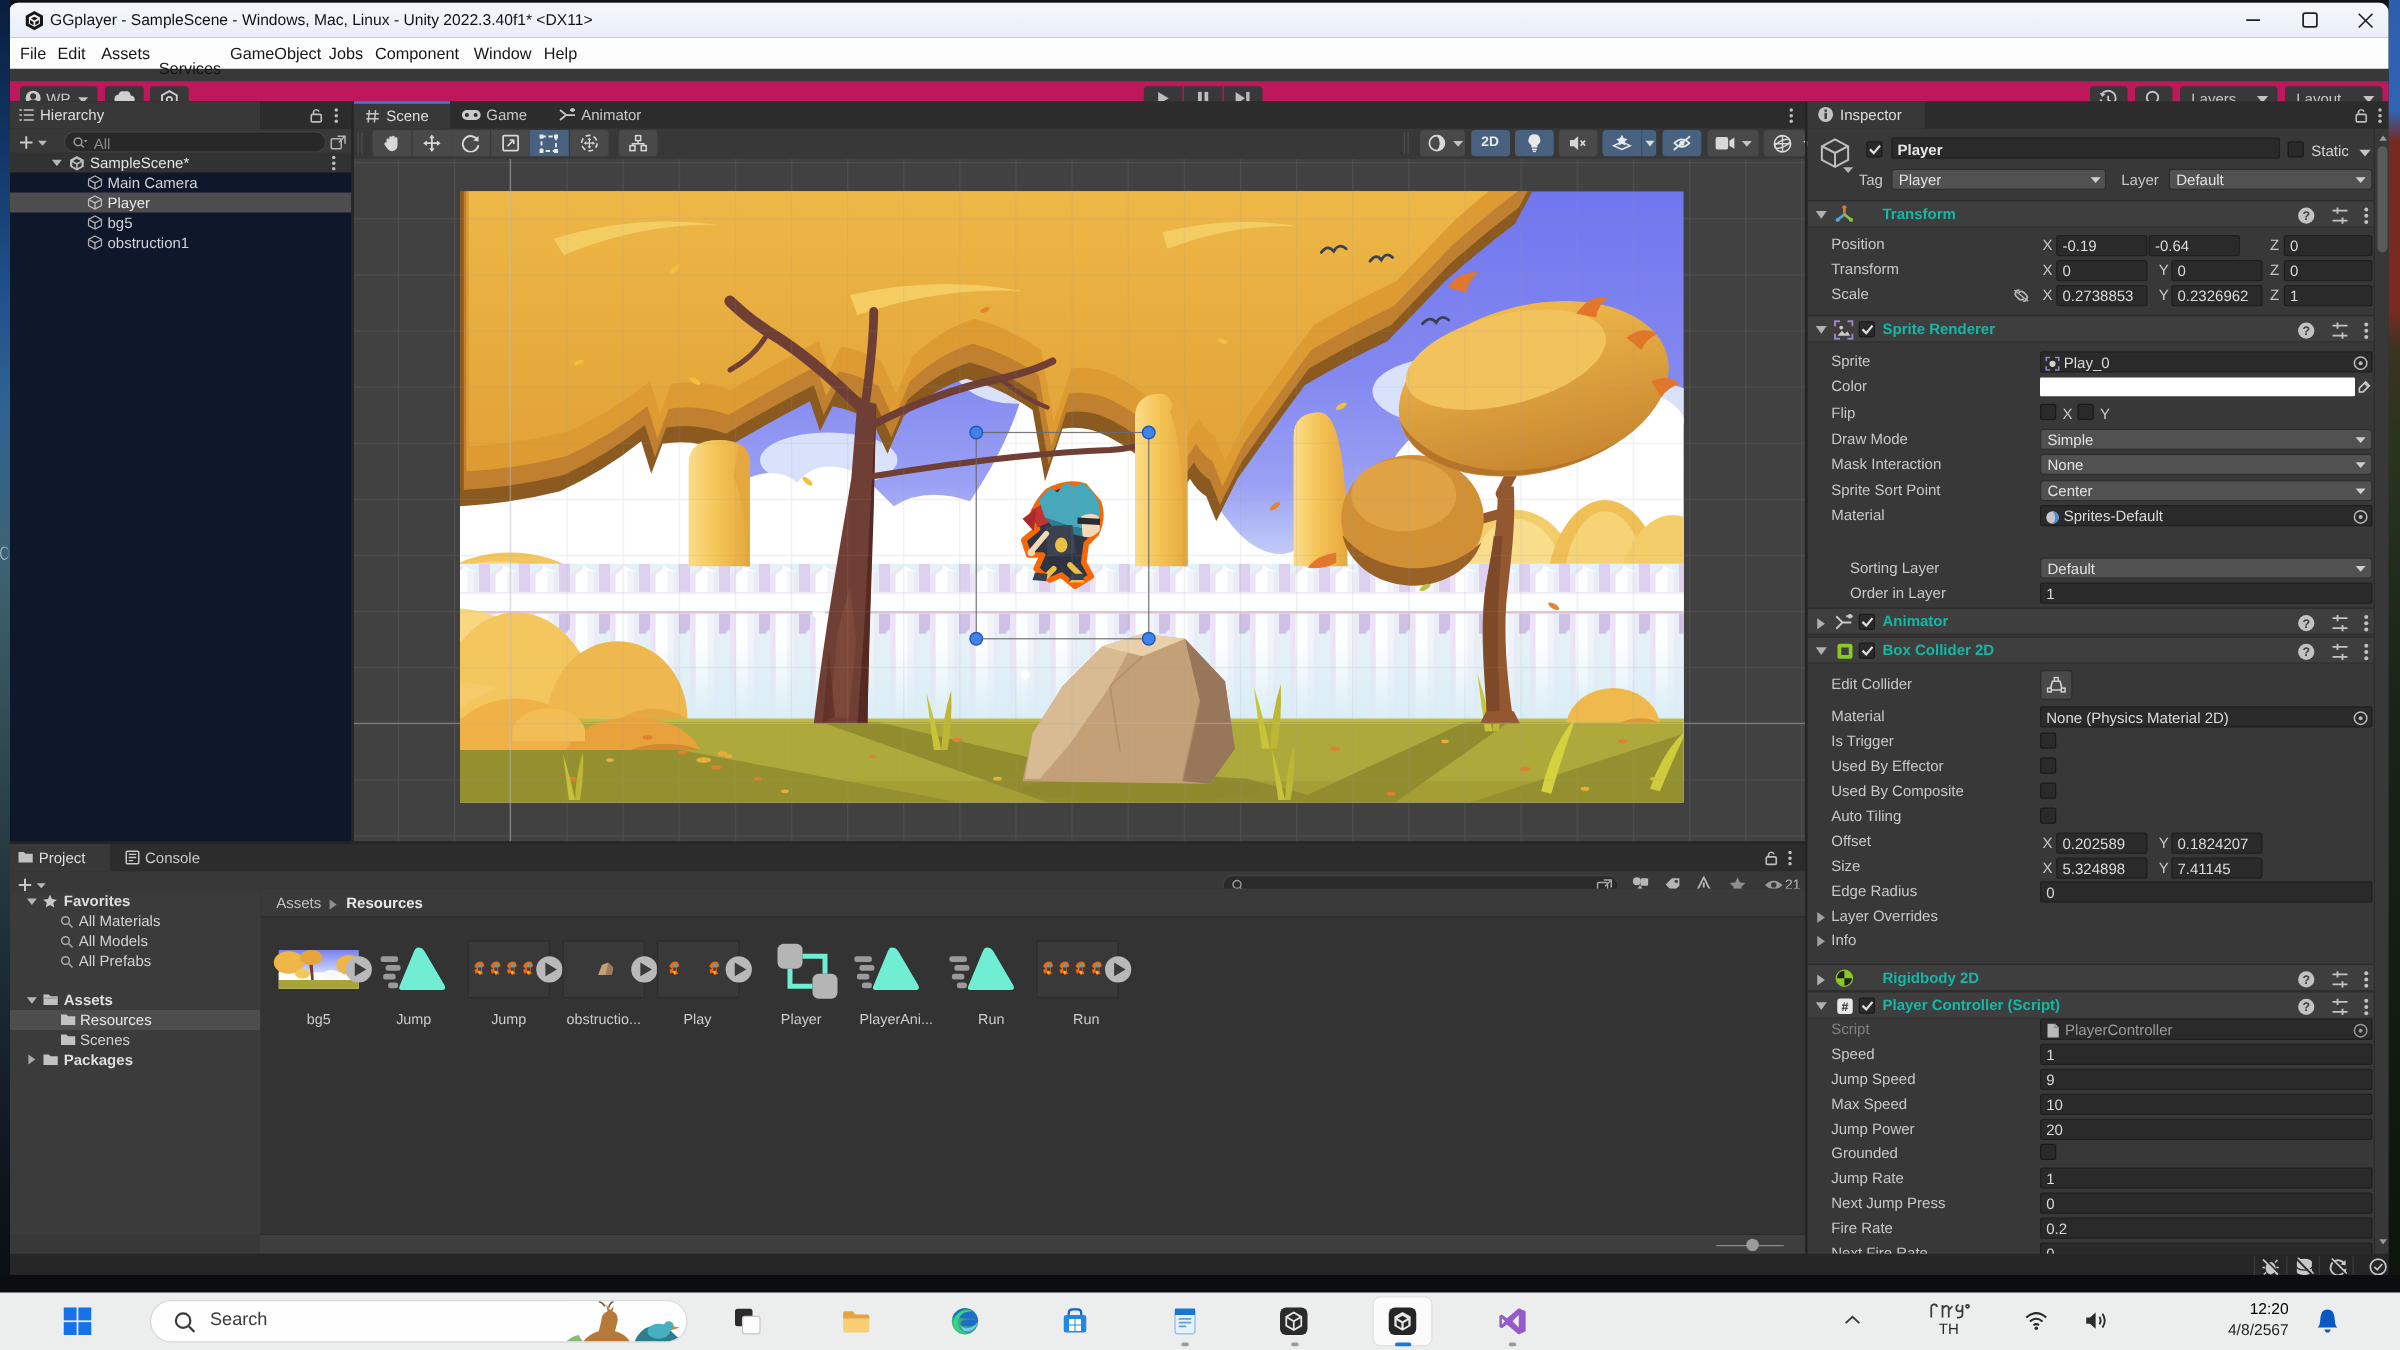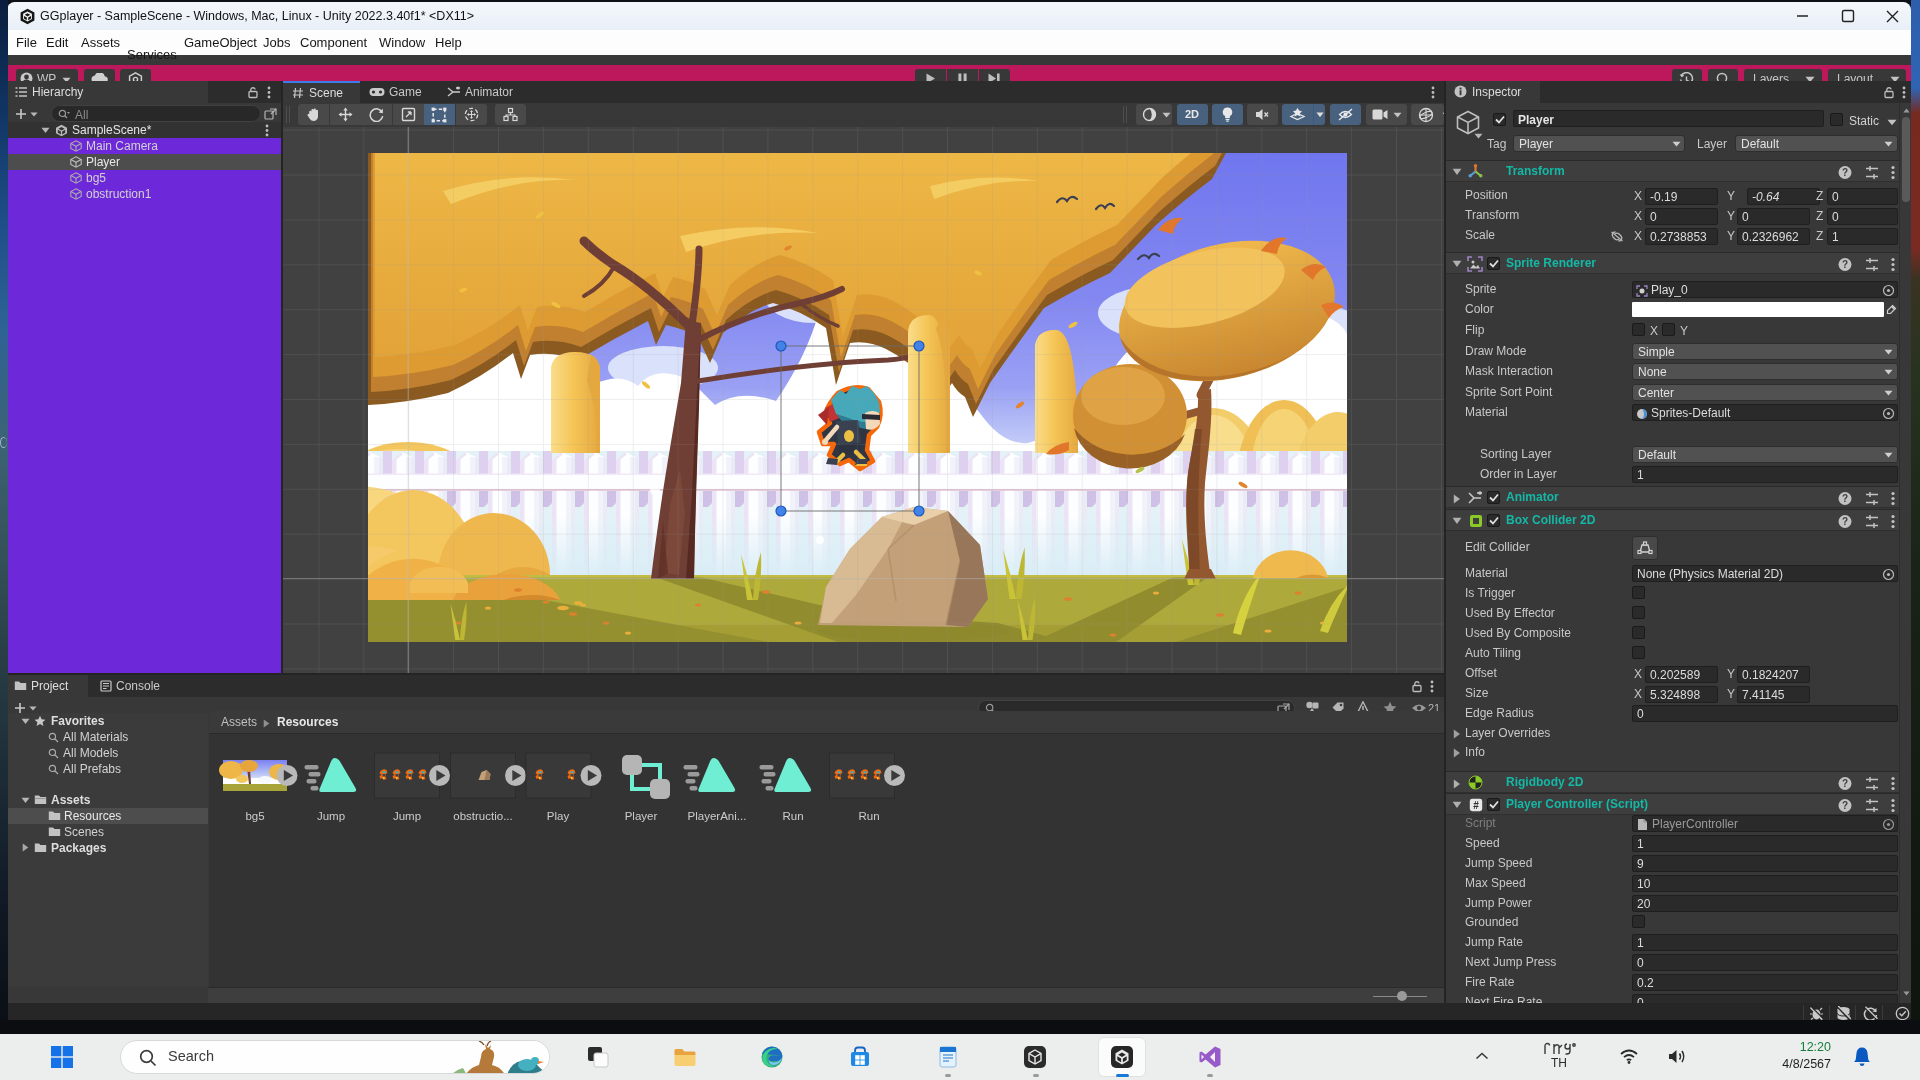--- a/index.html
+++ b/index.html
@@ -19,21 +19,21 @@
 #menubar { position:absolute; left:0; top:28px; width:100%; height:25px; background:#fdfdfd; }
 #menubar span { position:absolute; top:5px; font-size:13px; color:#161616; }
 
 #toolbar { position:absolute; left:0; top:63px; width:100%; height:28px; background:#be185d; }
 .tbtn { position:absolute; top:4px; height:19px; background:#383838; border-radius:3px; color:#c6c6c6; font-size:12px; }
 
 .tabstrip { position:absolute; background:#2c2c2c; }
 .tab-active { position:absolute; background:#383838; color:#dedede; font-size:12px; }
 .paneltxt { color:#d2d2d2; font-size:12px; }
 
-#hier { position:absolute; left:0; top:79px; width:274px; height:594px; background:#6d28d9;text-align:center; }
+#hier { position:absolute; left:0; top:79px; width:274px; height:594px; background:#0f172a;text-align:center; }
 
 #scene { position:absolute; left:276px; top:79px; width:1161px; height:594px; background:#383838; }
 
 #insp { position:absolute; left:1439px; top:79px; width:465px; height:922px; background:#383838; overflow:hidden; }
 
 .irow { position:absolute; left:0; width:453px; height:20px; }
 .ilab { position:absolute; left:19px; top:1px; font-size:12px; color:#c8c8c8; white-space:nowrap; }
 .ifield { position:absolute; background:#2a2a2a; border:1px solid #1f1f1f; border-radius:2px; height:17px; font-size:12px; color:#dcdcdc; }
 .ifield .v { position:absolute; left:4px; top:1px; white-space:nowrap; }
 .idrop { position:absolute; background:#515151; border:1px solid #2e2e2e; border-radius:3px; height:17px; font-size:12px; color:#e2e2e2; }
@@ -734,21 +734,21 @@
             <use href="#hicons"></use>
           </svg>
       </div>
       <div class="irow" style="top:106px;">
           <span class="ilab">Position</span>
         <span class="xyz" style="left:188px;">X</span>
           <div class="ifield" style="left:199px;top:1px;width:73px;">
             <span class="v">-0.19</span>
           </div>
         <span class="xyz" style="left:281px;">Y</span>
-          <div class="ifield" style="left:301px;top:1px;width:73px;font-style:italic;">
+          <div class="ifield" style="left:273px;top:1px;width:73px;">
             <span class="v">-0.64</span>
           </div>
         <span class="xyz" style="left:370px;">Z</span>
           <div class="ifield" style="left:381px;top:1px;width:71px;">
             <span class="v">0</span>
           </div>
       </div>
       <div class="irow" style="top:126px;">
           <span class="ilab">Transform</span>
         <span class="xyz" style="left:188px;">X</span>
@@ -1473,20 +1473,20 @@
         <path d="M1 5 Q9 -2 17 5" fill="none" stroke="#2a2a2a" stroke-width="1.7"></path>
         <path d="M4 8.2 Q9 3.8 14 8.2" fill="none" stroke="#2a2a2a" stroke-width="1.7"></path>
         <path d="M6.8 11.2 Q9 9.4 11.2 11.2" fill="none" stroke="#2a2a2a" stroke-width="1.7"></path>
         <circle cx="9" cy="13.5" r="1.4" fill="#2a2a2a"></circle>
       </svg>
     <svg class="abs" style="left:1668px;top:14px;" width="20" height="17" viewBox="0 0 20 17">
         <path d="M1 6 L4 6 L8.5 2 L8.5 15 L4 11 L1 11 Z" fill="#2a2a2a"></path>
         <path d="M11.5 5.5 Q13.5 8.5 11.5 11.5" fill="none" stroke="#2a2a2a" stroke-width="1.5"></path>
         <path d="M14 3 Q17.5 8.5 14 14" fill="none" stroke="#2a2a2a" stroke-width="1.5"></path>
       </svg>
-    <span class="abs" style="left:1779px;top:6px;width:52px;text-align:right;font-size:12.5px;color:#15803d;">12:20</span>
+    <span class="abs" style="left:1779px;top:6px;width:52px;text-align:right;font-size:12.5px;color:#000000;">12:20</span>
     <span class="abs" style="left:1764px;top:23px;width:67px;text-align:right;font-size:12.5px;color:#1f1f1f;">4/8/2567</span>
     <svg class="abs" style="left:1852px;top:12px;" width="20" height="22" viewBox="0 0 20 22">
         <path d="M10 1.5 Q14.8 1.5 15.5 7 L16.2 13 Q16.5 15 18 16 L2 16 Q3.5 15 3.8 13 L4.5 7 Q5.2 1.5 10 1.5 Z" fill="#0a59c0"></path>
         <path d="M7.5 17.5 Q8 20 10 20 Q12 20 12.5 17.5 Z" fill="#0a59c0"></path>
       </svg>
   </div>
 </div>
 
 </body></html>

